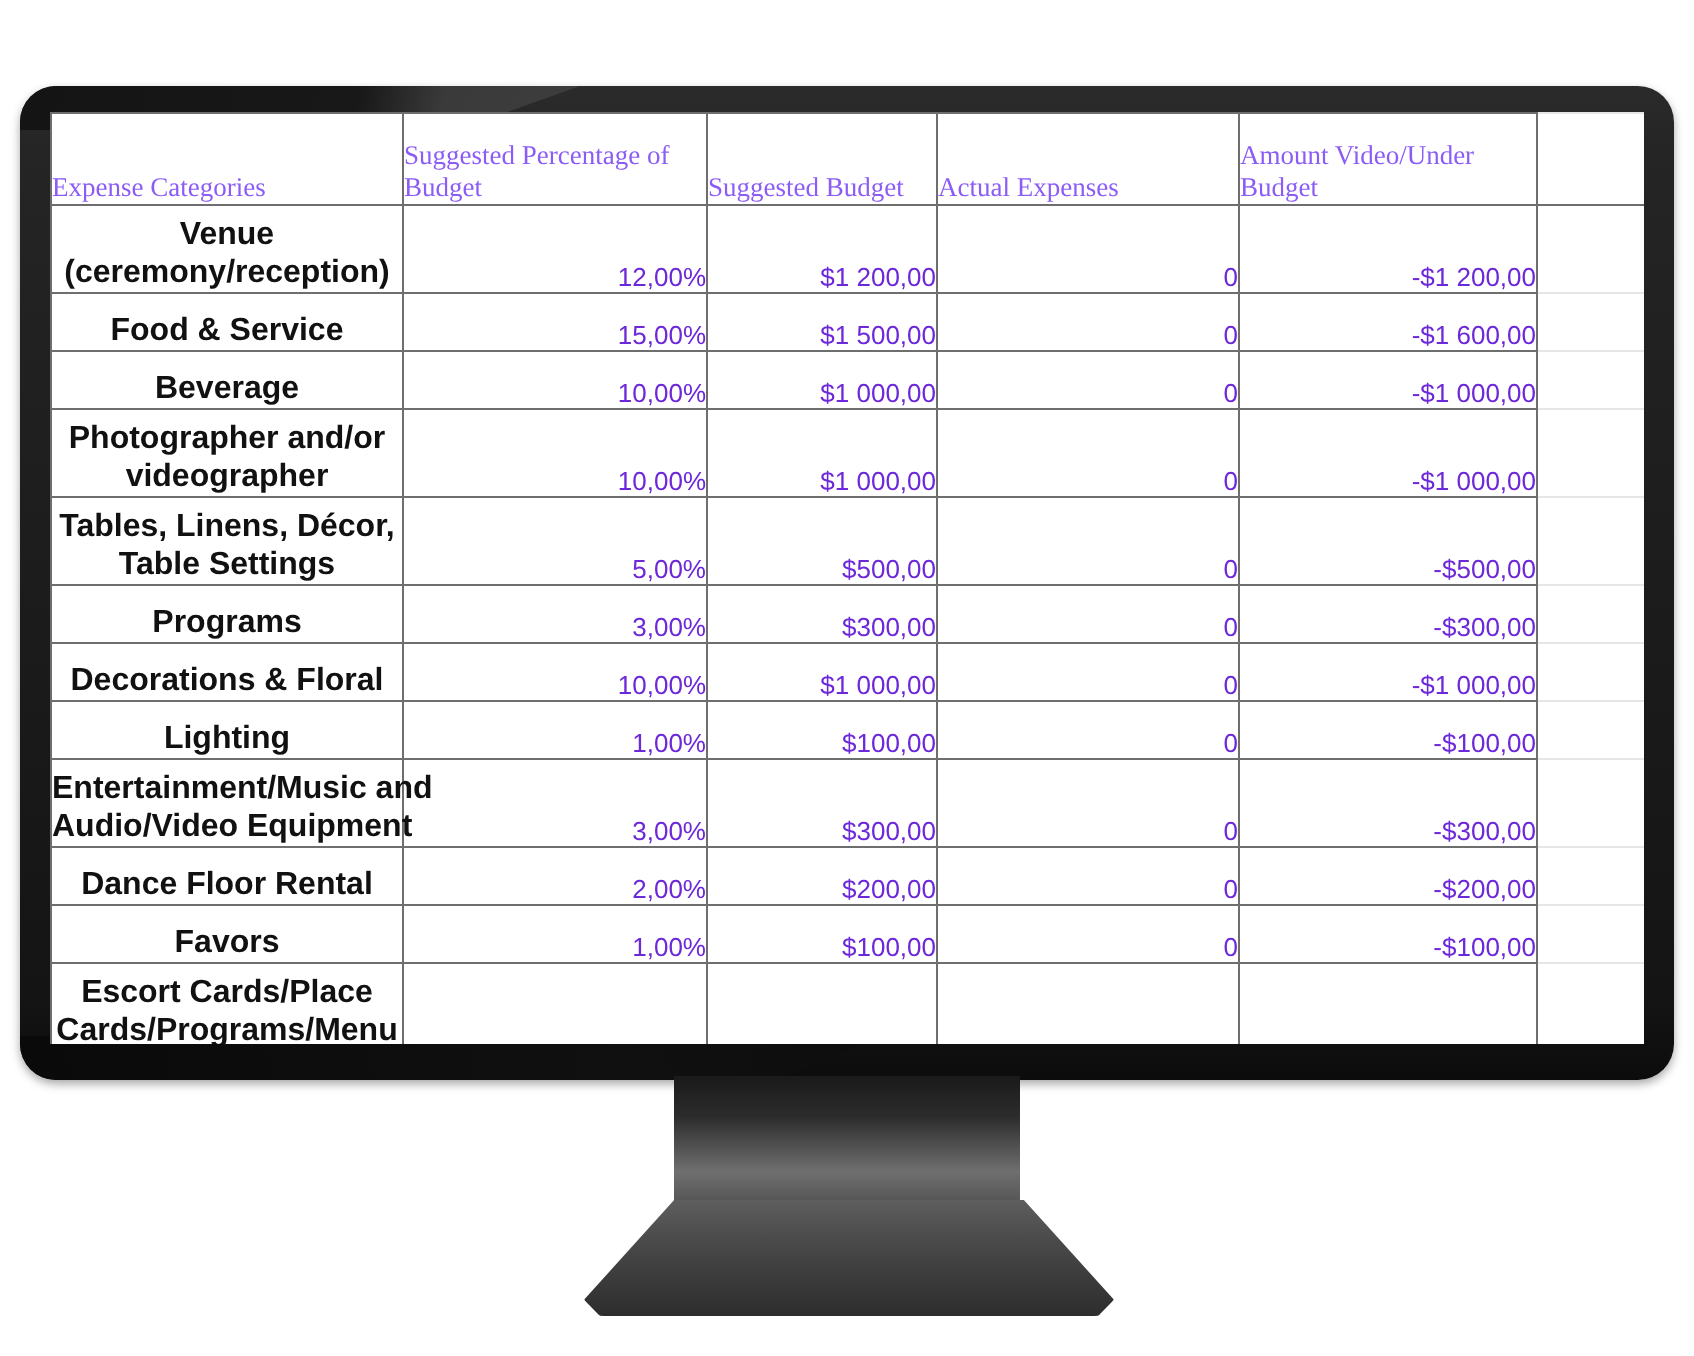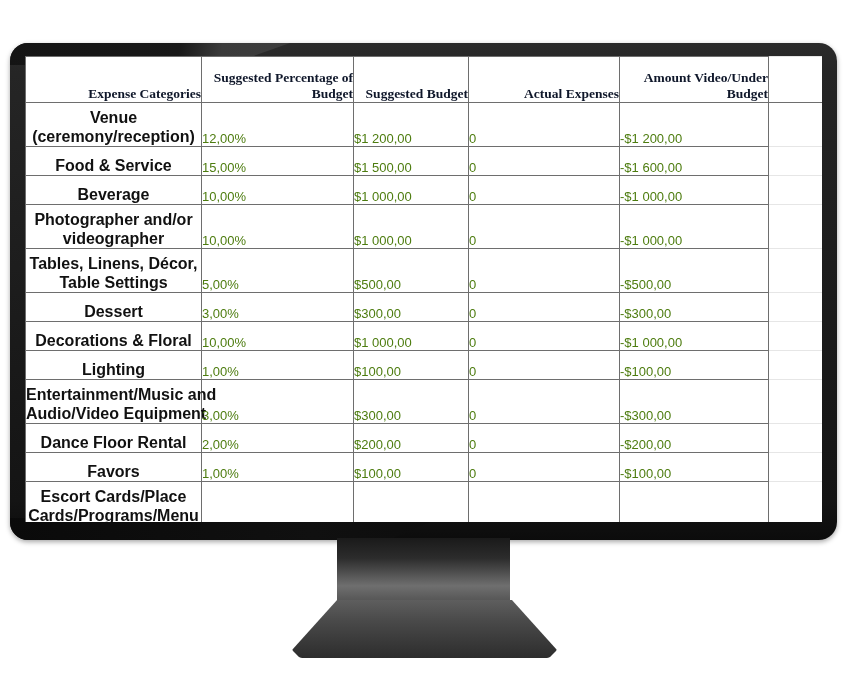--- a/index.html
+++ b/index.html
@@ -99,43 +99,43 @@
   table.sheet td.spare, table.sheet th.spare {
     border-top: 1px solid #e6e6e6;
     border-bottom: 1px solid #e6e6e6;
     border-right: 1px solid #e6e6e6;
     border-left: 1px solid #6e6e6e;
   }
   table.sheet th.spare { border-left: 1px solid #6e6e6e; border-bottom: 1px solid #6e6e6e;}
 
   th.hdr {
     font-family: "Liberation Serif", serif;
-    font-weight: bold;
+    font-weight: normal;
     font-size: 13.5px;
     line-height: 1.18;
-    color: #0f172a;
-    text-align: right;
+    color: #8b5cf6;
+    text-align: left;
     vertical-align: middle;
     padding: 5px 4px;
     height: 46px;
   }
   td.cat {
     font-weight: bold;
     font-size: 16px;
     line-height: 1.2;
     color: #111111;
     text-align: center;
     vertical-align: top;
     padding: 3px 1px 2px 1px;
     white-space: nowrap;
   }
   td.num {
     font-size: 13px;
-    color: #4d7c0f;
-    text-align: left;
+    color: #6d28d9;
+    text-align: right;
     vertical-align: bottom;
     padding: 0 3px 2px 3px;
     font-weight: normal;
   }
 
   
   col.c-cat   { width: 176px; }
   col.c-pct   { width: 152px; }
   col.c-sug   { width: 115px; }
   col.c-act   { width: 151px; }
@@ -218,21 +218,21 @@
             <span style="display: block;">Table Settings</span>
           </td>
           <td class="num">5,00%</td>
           <td class="num">$500,00</td>
           <td class="num">0</td>
           <td class="num">-$500,00</td>
           <td class="spare"></td>
         </tr>
         <tr style="height: 29px;">
           <td class="cat">
-            <span style="display: block;">Dessert</span>
+            <span style="display: block;">Programs</span>
           </td>
           <td class="num">3,00%</td>
           <td class="num">$300,00</td>
           <td class="num">0</td>
           <td class="num">-$300,00</td>
           <td class="spare"></td>
         </tr>
         <tr style="height: 29px;">
           <td class="cat">
             <span style="display: block;">Decorations &amp; Floral</span>

